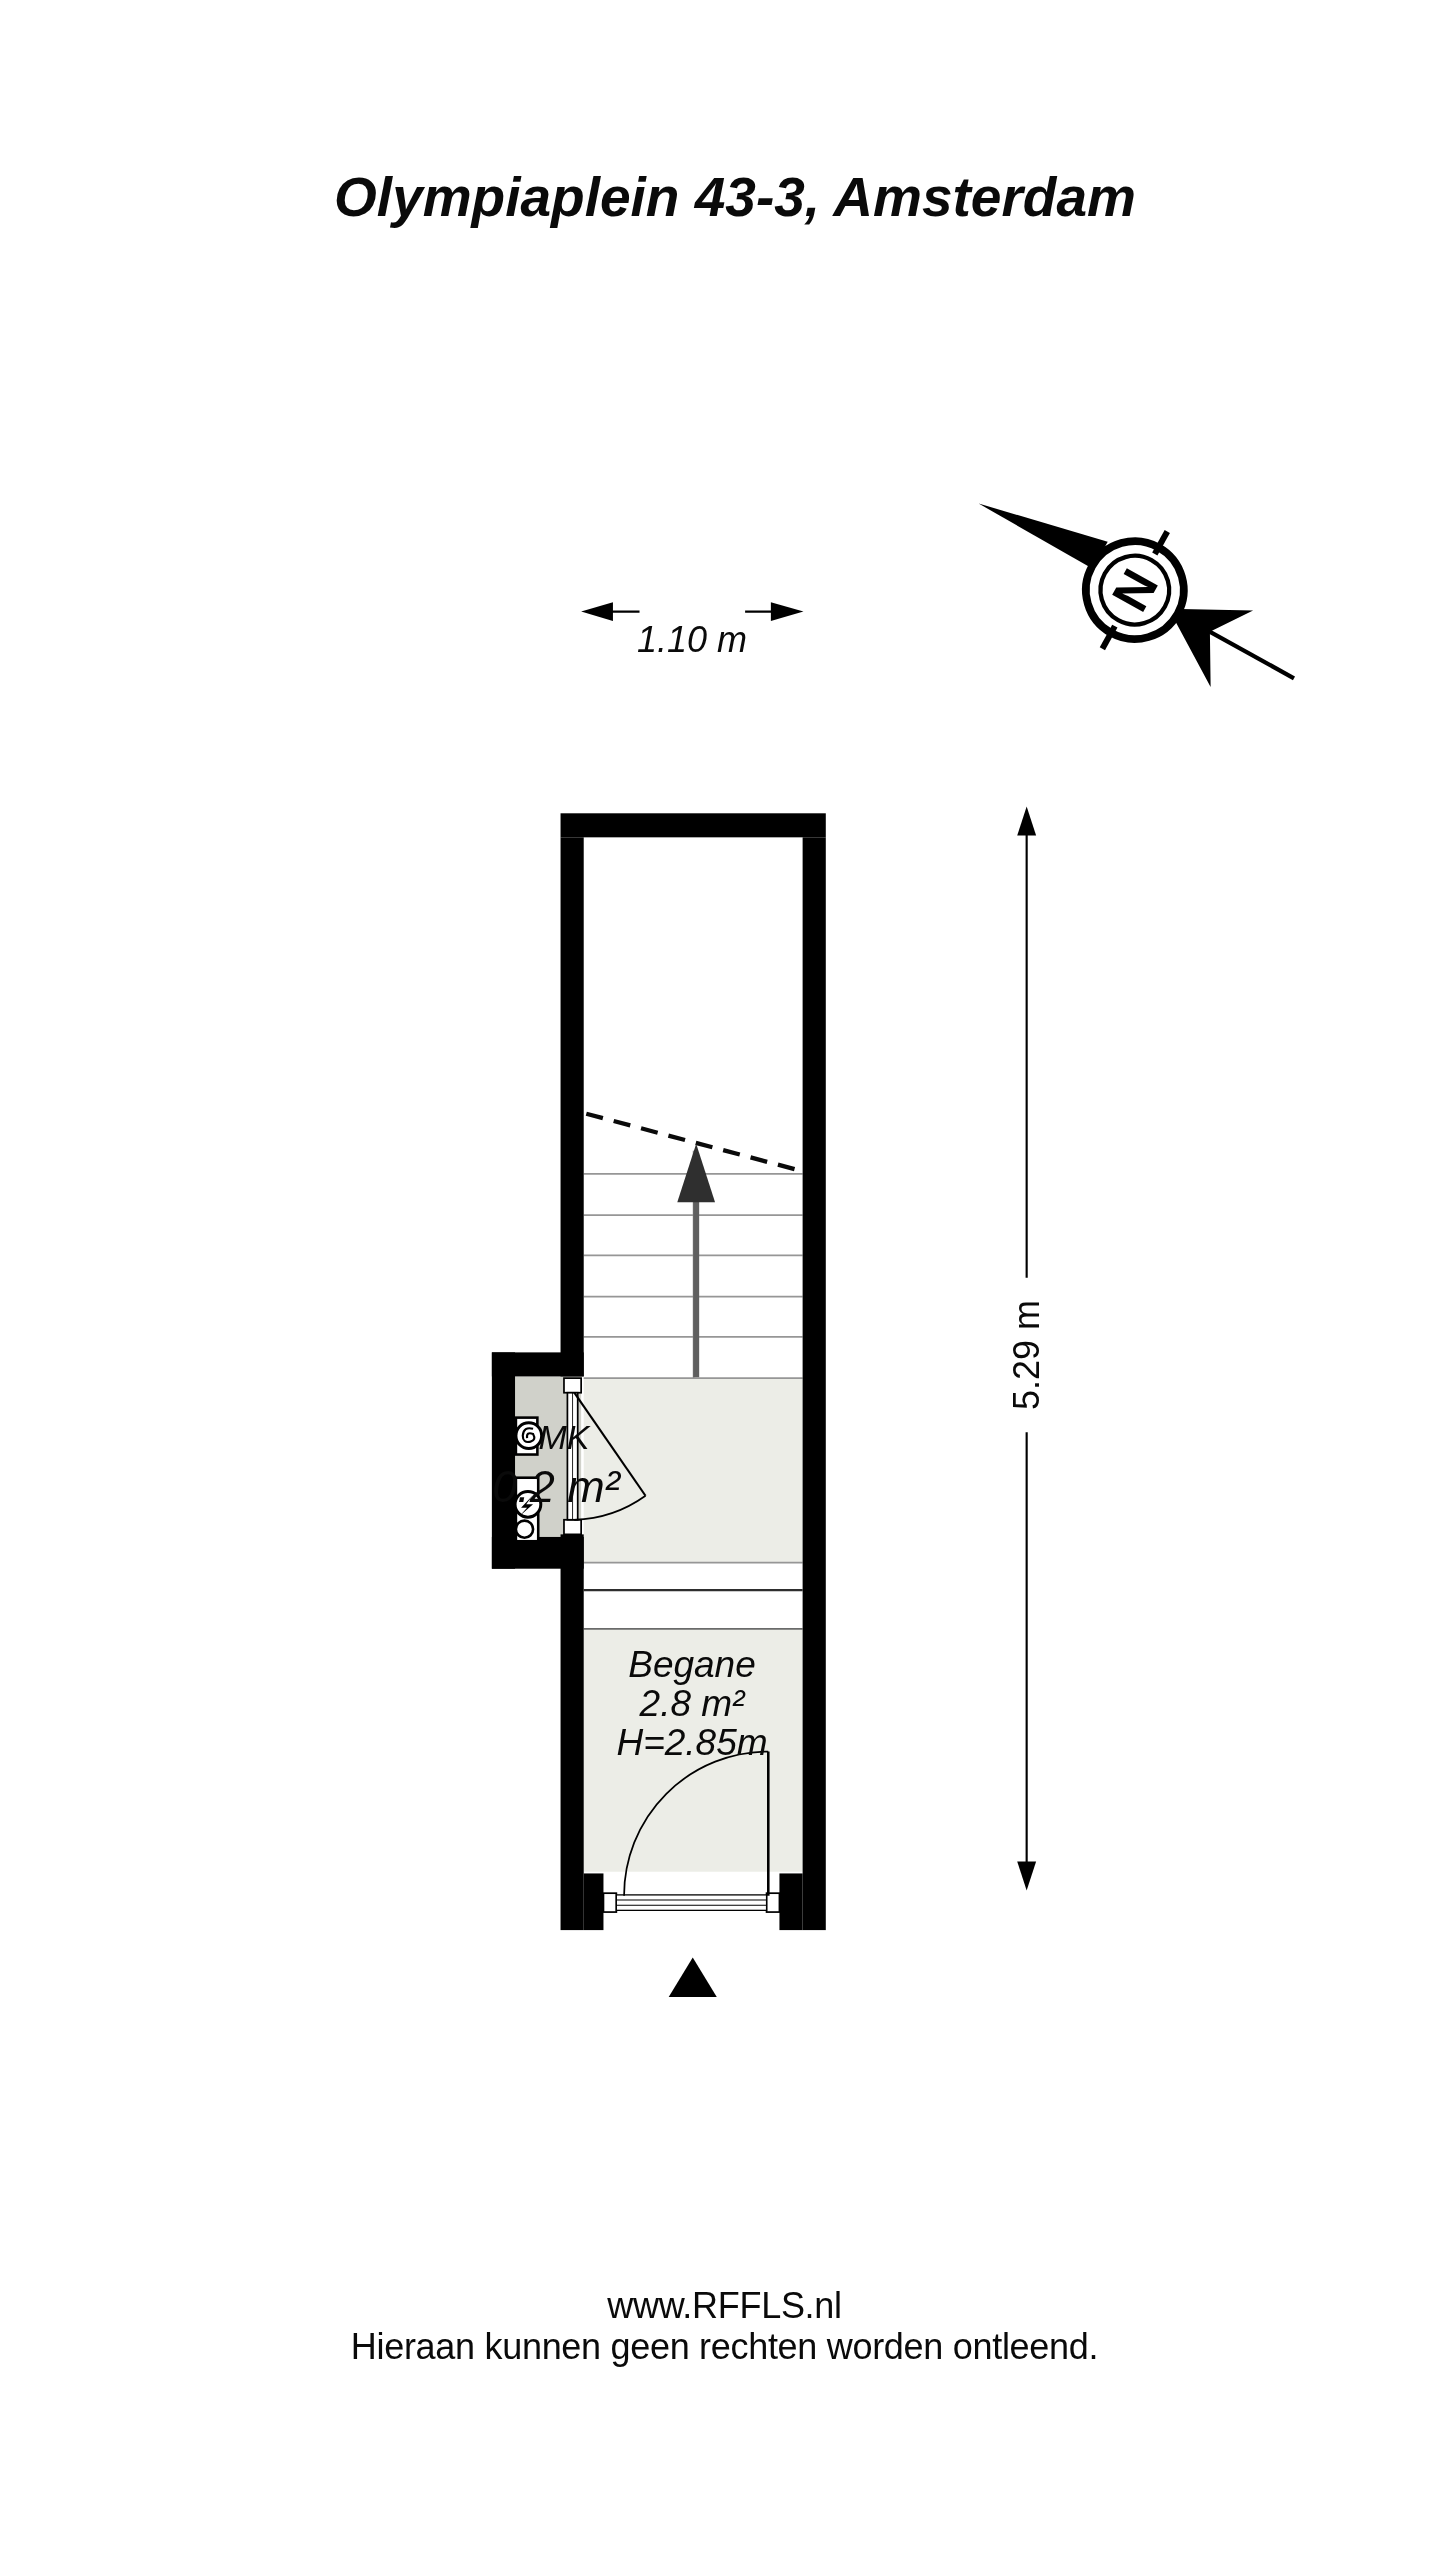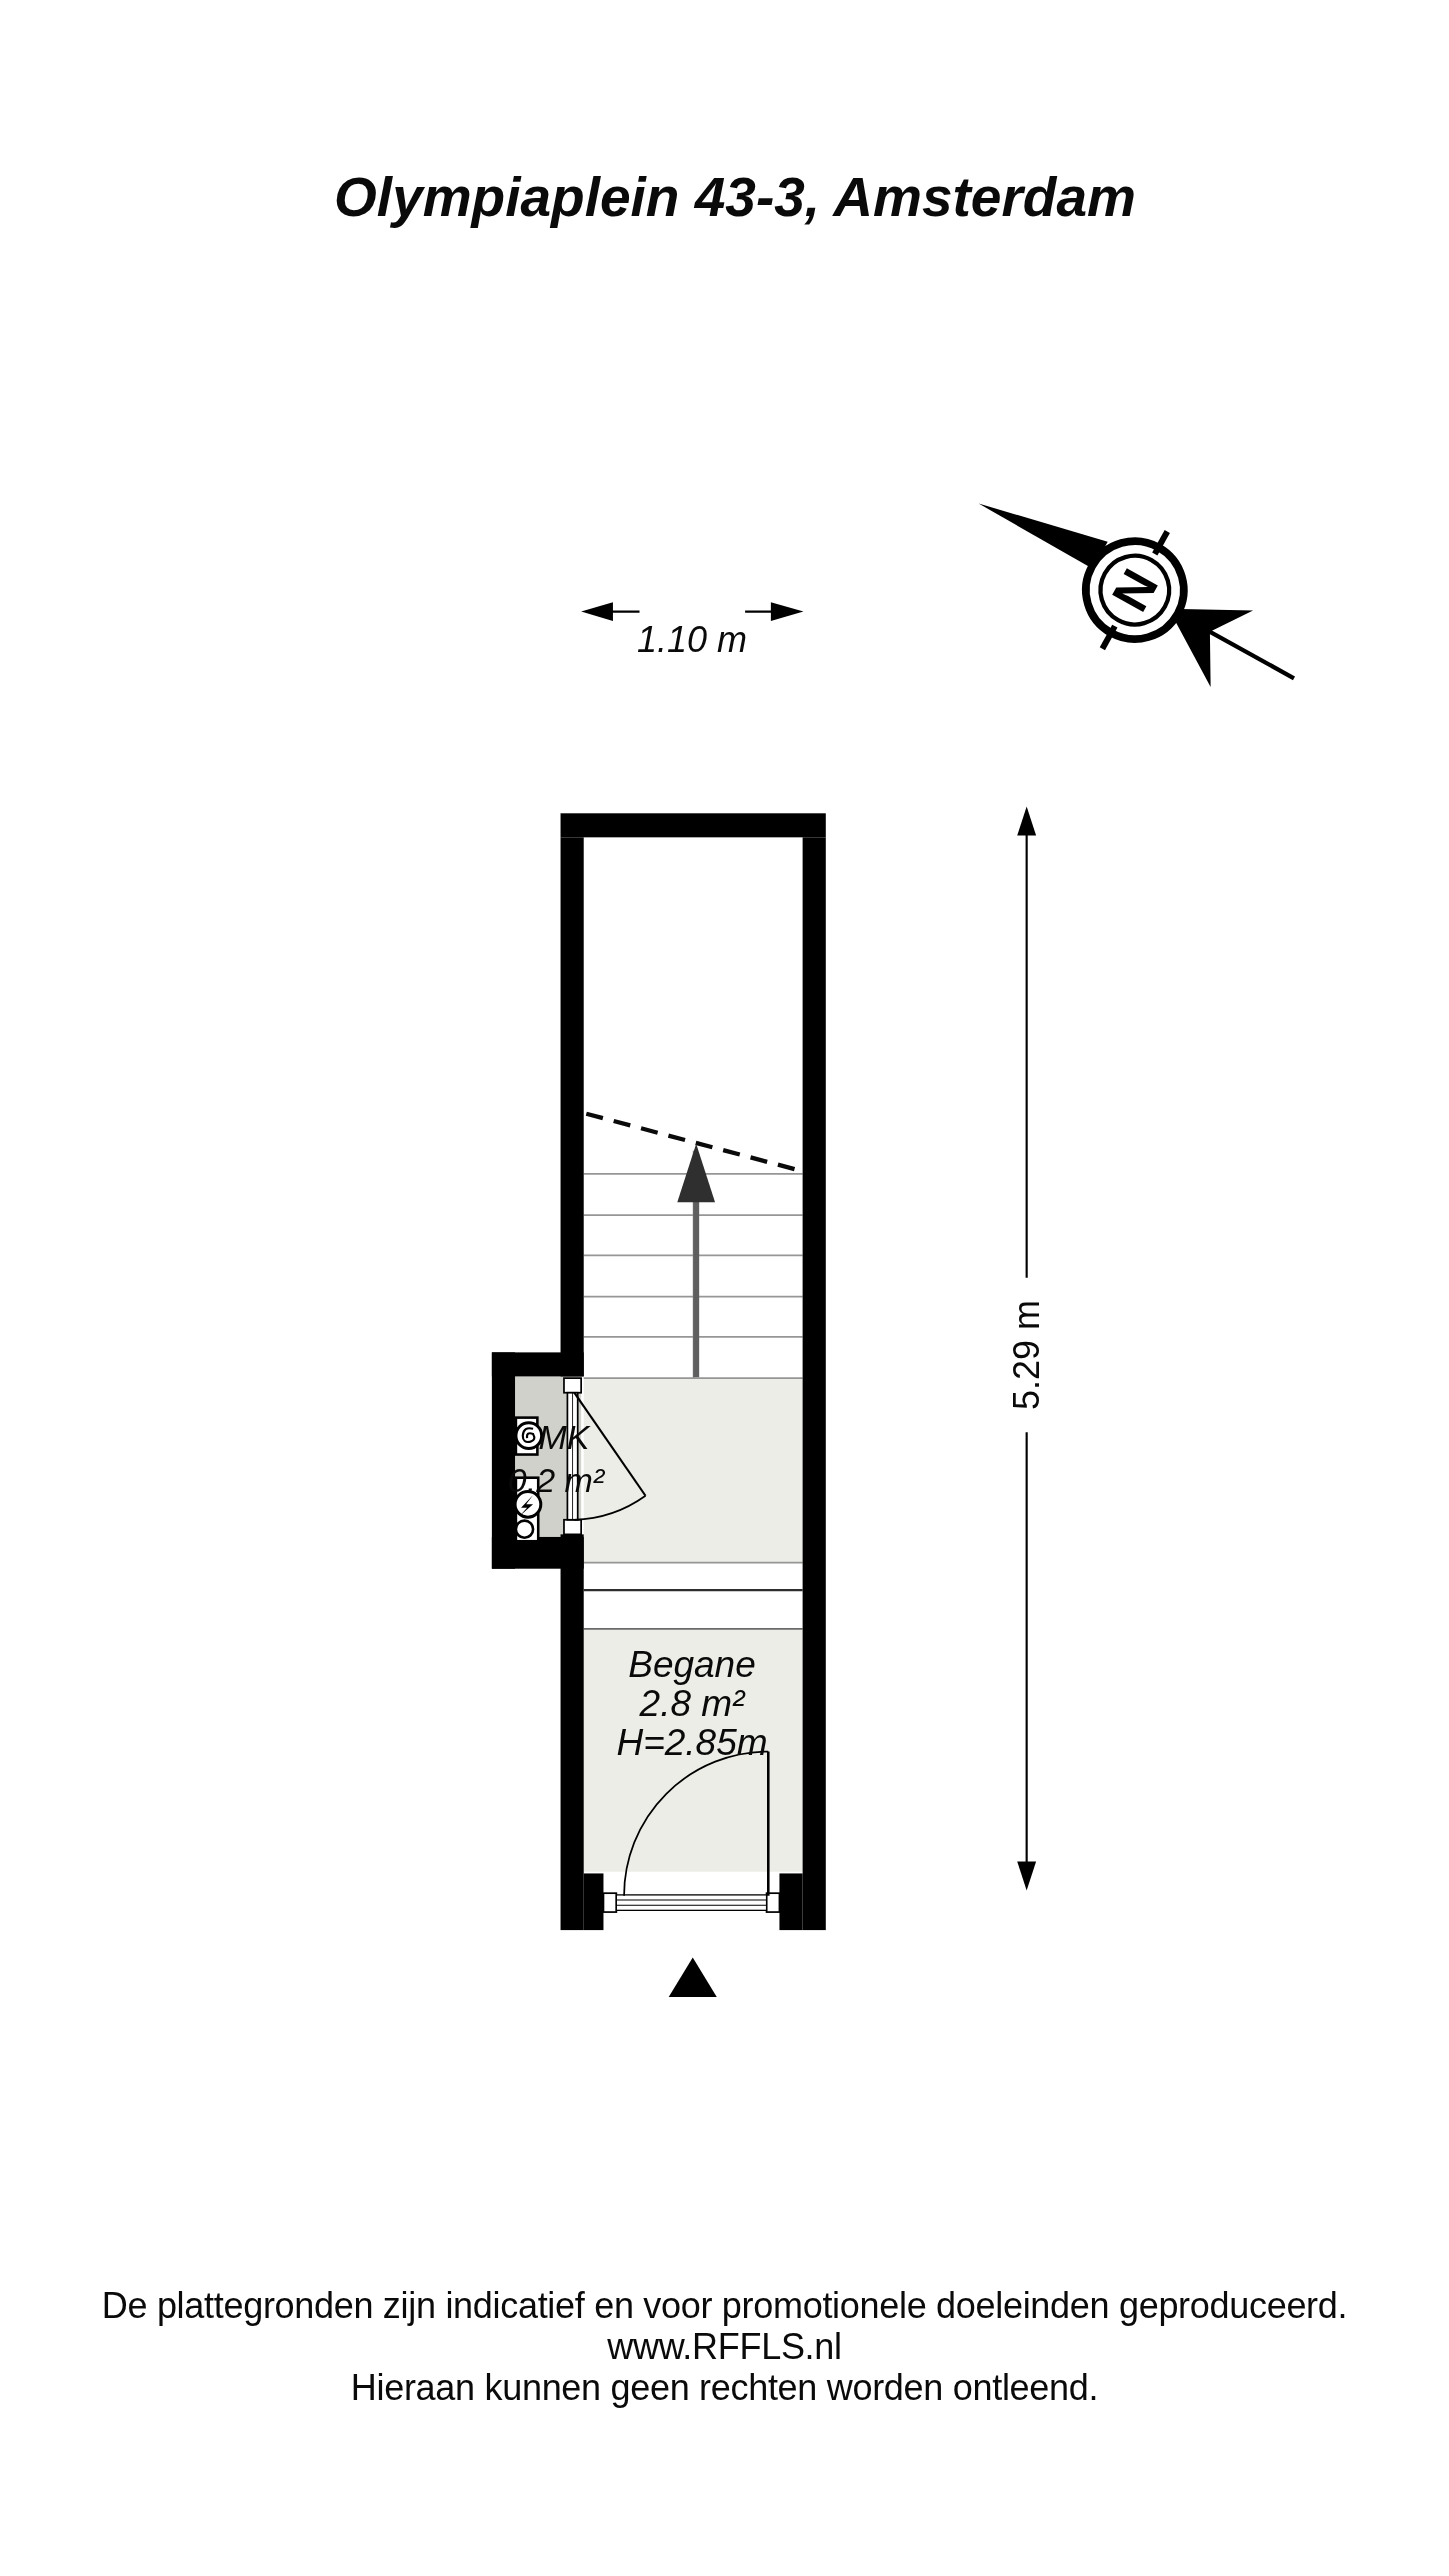--- a/index.html
+++ b/index.html
@@ -19,21 +19,21 @@
     letter-spacing:0px;
   }
   .dim-width{left:692px;top:591px;font-size:36px;margin-top:28px;}
   .dim-height{
     left:1027px;top:1355px;
     font-size:36px;
     transform:translate(-50%,-50%) rotate(-90deg);
     transform-origin:center center;
   }
   .mk-name{left:564px;top:1418px;font-size:34px;}
-  .mk-area{left:556px;top:1461px;font-size:34px;}
+  .mk-area{left:556px;top:1461px;font-size:45px;}
   .entree-block{left:692px;top:1645px;font-size:37px;line-height:39px;}
   .footer-block{
     left:0;width:1449px;top:2285px;
     font-size:36px;line-height:41px;text-align:center;
     letter-spacing:-0.3px;
   }
   svg{position:absolute;left:0;top:0;}
 </style>
 </head>
 <body>
@@ -144,19 +144,18 @@
   <div class="label centered mk-name">MK</div>
   <div class="label centered mk-area">0.2 m²</div>
 
   <div class="label centered entree-block">
     <div>Begane</div>
     <div>2.8 m²</div>
     <div>H=2.85m</div>
   </div>
 
   <div class="label footer-block">
-    <div>De plattegronden zijn indicatief en voor promotionele doeleinden geproduceerd.</div>
     <div>www.RFFLS.nl</div>
     <div>Hieraan kunnen geen rechten worden ontleend.</div>
   </div>
 
 </div>
 
 
 </body></html>

